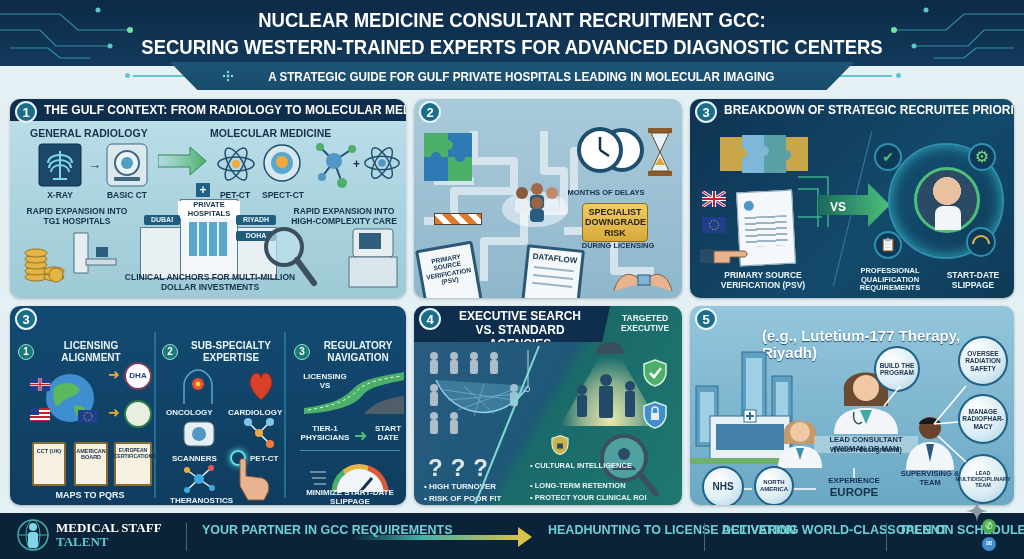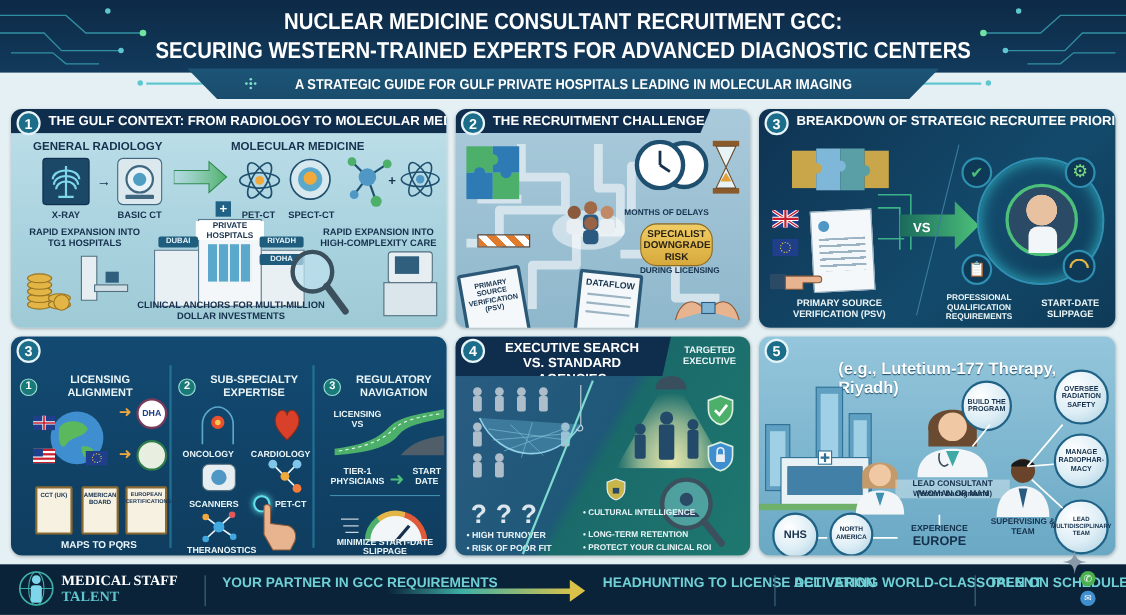--- a/index.html
+++ b/index.html
@@ -251,23 +251,20 @@
   </svg>
   <svg style="position:absolute;left:335px;top:128px" width="56" height="62" viewBox="0 0 56 62">
     <rect x="8" y="2" width="40" height="28" rx="3" fill="#e6eef2" stroke="#52707f"></rect>
       <rect x="14" y="6" width="22" height="16" fill="#2f5f7c"></rect>
       <rect x="4" y="30" width="48" height="30" fill="#dbe6ec" stroke="#52707f"></rect>
   </svg>
   <div class="lbl dark-text" style="left:100px;top:174px;width:200px;font-size:8.5px">CLINICAL ANCHORS FOR MULTI-MILLION DOLLAR INVESTMENTS</div>
 </div>
 
 <div class="panel" id="p2">
-  <div class="panel-head" style="width:232px">
-    <span class="panel-head-text">THE RECRUITMENT CHALLENGE</span>
-  </div>
   <div class="num">2</div>
 
   <svg style="position:absolute;left:0;top:22px" width="268" height="177" viewBox="0 0 268 177">
     <g fill="none" stroke="#dbe8ef" stroke-width="8" stroke-linejoin="round" opacity="0.9">
       <path d="M60 10 V40 H100 V70 H40 V100 H10"></path>
         <path d="M130 10 V50 H150 V90 H110 V120 H70 V160"></path>
       <path d="M180 10 V30 H160 V70"></path>
         <path d="M150 110 H200 V150 H240"></path>
         <path d="M20 60 H60"></path>
     </g>
@@ -302,21 +299,21 @@
         <rect x="5" y="18" width="14" height="14" rx="4" fill="#e9eef2"></rect>
     <circle cx="27" cy="8" r="6" fill="#a06a48"></circle>
         <rect x="20" y="14" width="14" height="14" rx="4" fill="#2a5a80"></rect>
     <circle cx="42" cy="12" r="6" fill="#c08a68"></circle>
         <rect x="35" y="18" width="14" height="14" rx="4" fill="#e9eef2"></rect>
     <circle cx="27" cy="22" r="6" fill="#9a6444"></circle>
         <rect x="20" y="28" width="14" height="13" rx="4" fill="#2a5a80"></rect>
       </g>
   </svg>
 
-  <div class="lbl" style="left:168px;top:104px;width:66px;font-size:9px;color:#2a2315;background:linear-gradient(180deg,#f0cd63,#d7a93d);border:1.5px solid #8f6b1f;border-radius:15px;padding:3px 2px">SPECIALIST DOWNGRADE RISK</div>
+  <div class="lbl" style="left:168px;top:104px;width:66px;font-size:9px;color:#2a2315;background:linear-gradient(180deg,#f0cd63,#d7a93d);border:1.5px solid #8f6b1f;border-radius:4px;padding:3px 2px">SPECIALIST DOWNGRADE RISK</div>
   <div class="lbl dark-text" style="left:160px;top:143px;width:88px;font-size:7.5px">DURING LICENSING</div>
 
   <div style="position:absolute;left:20px;top:114px;width:48px;height:12px;background:repeating-linear-gradient(45deg,#e07a2c 0 6px,#fff 6px 12px);border:1px solid #5a4030"></div>
 
   <div style="position:absolute;left:6px;top:146px;width:58px;height:62px;background:#f4f8fa;border:3px solid #2b5877;border-radius:3px;transform:rotate(-10deg)"></div>
   <div class="lbl dark-text" style="left:10px;top:156px;width:48px;font-size:6.5px;transform:rotate(-10deg)">PRIMARY SOURCE VERIFICATION (PSV)</div>
 
   <div style="position:absolute;left:110px;top:148px;width:58px;height:60px;background:#f4f8fa;border:3px solid #2b5877;border-radius:3px;transform:rotate(6deg)">
     <div style="position:absolute;left:6px;top:18px;width:40px;height:2px;background:#9bb3c2"></div>
     <div style="position:absolute;left:6px;top:26px;width:40px;height:2px;background:#9bb3c2"></div>

